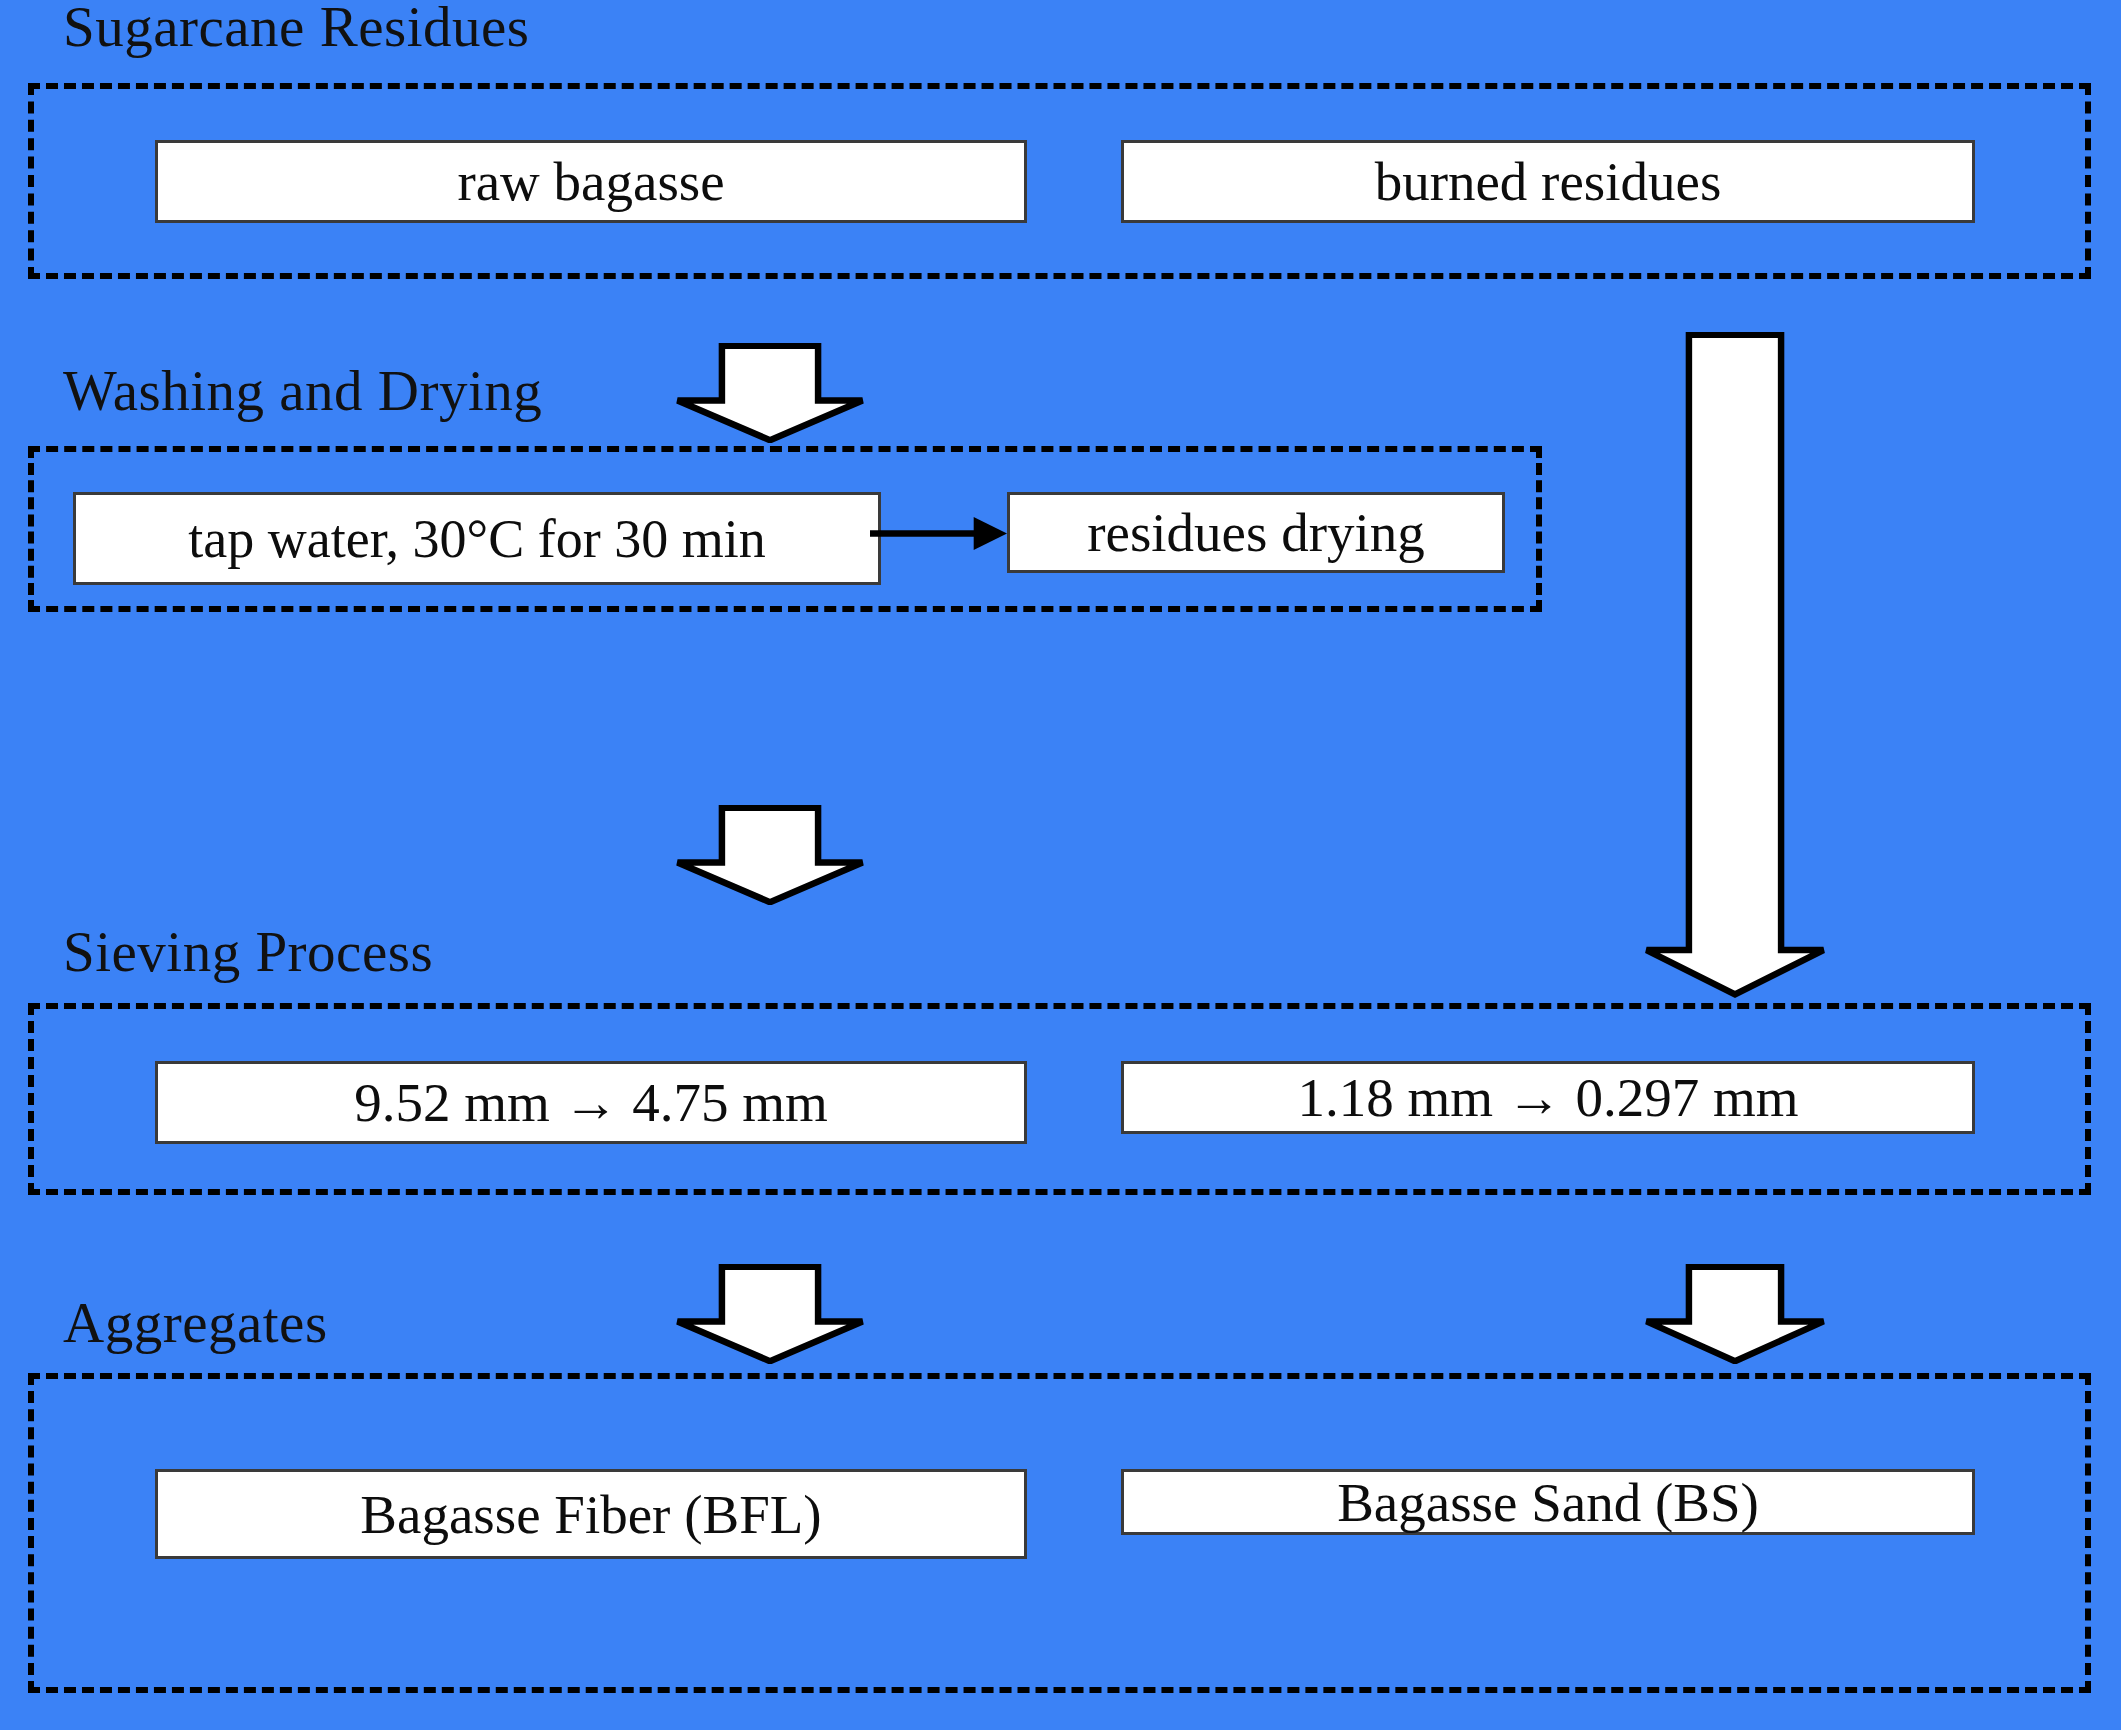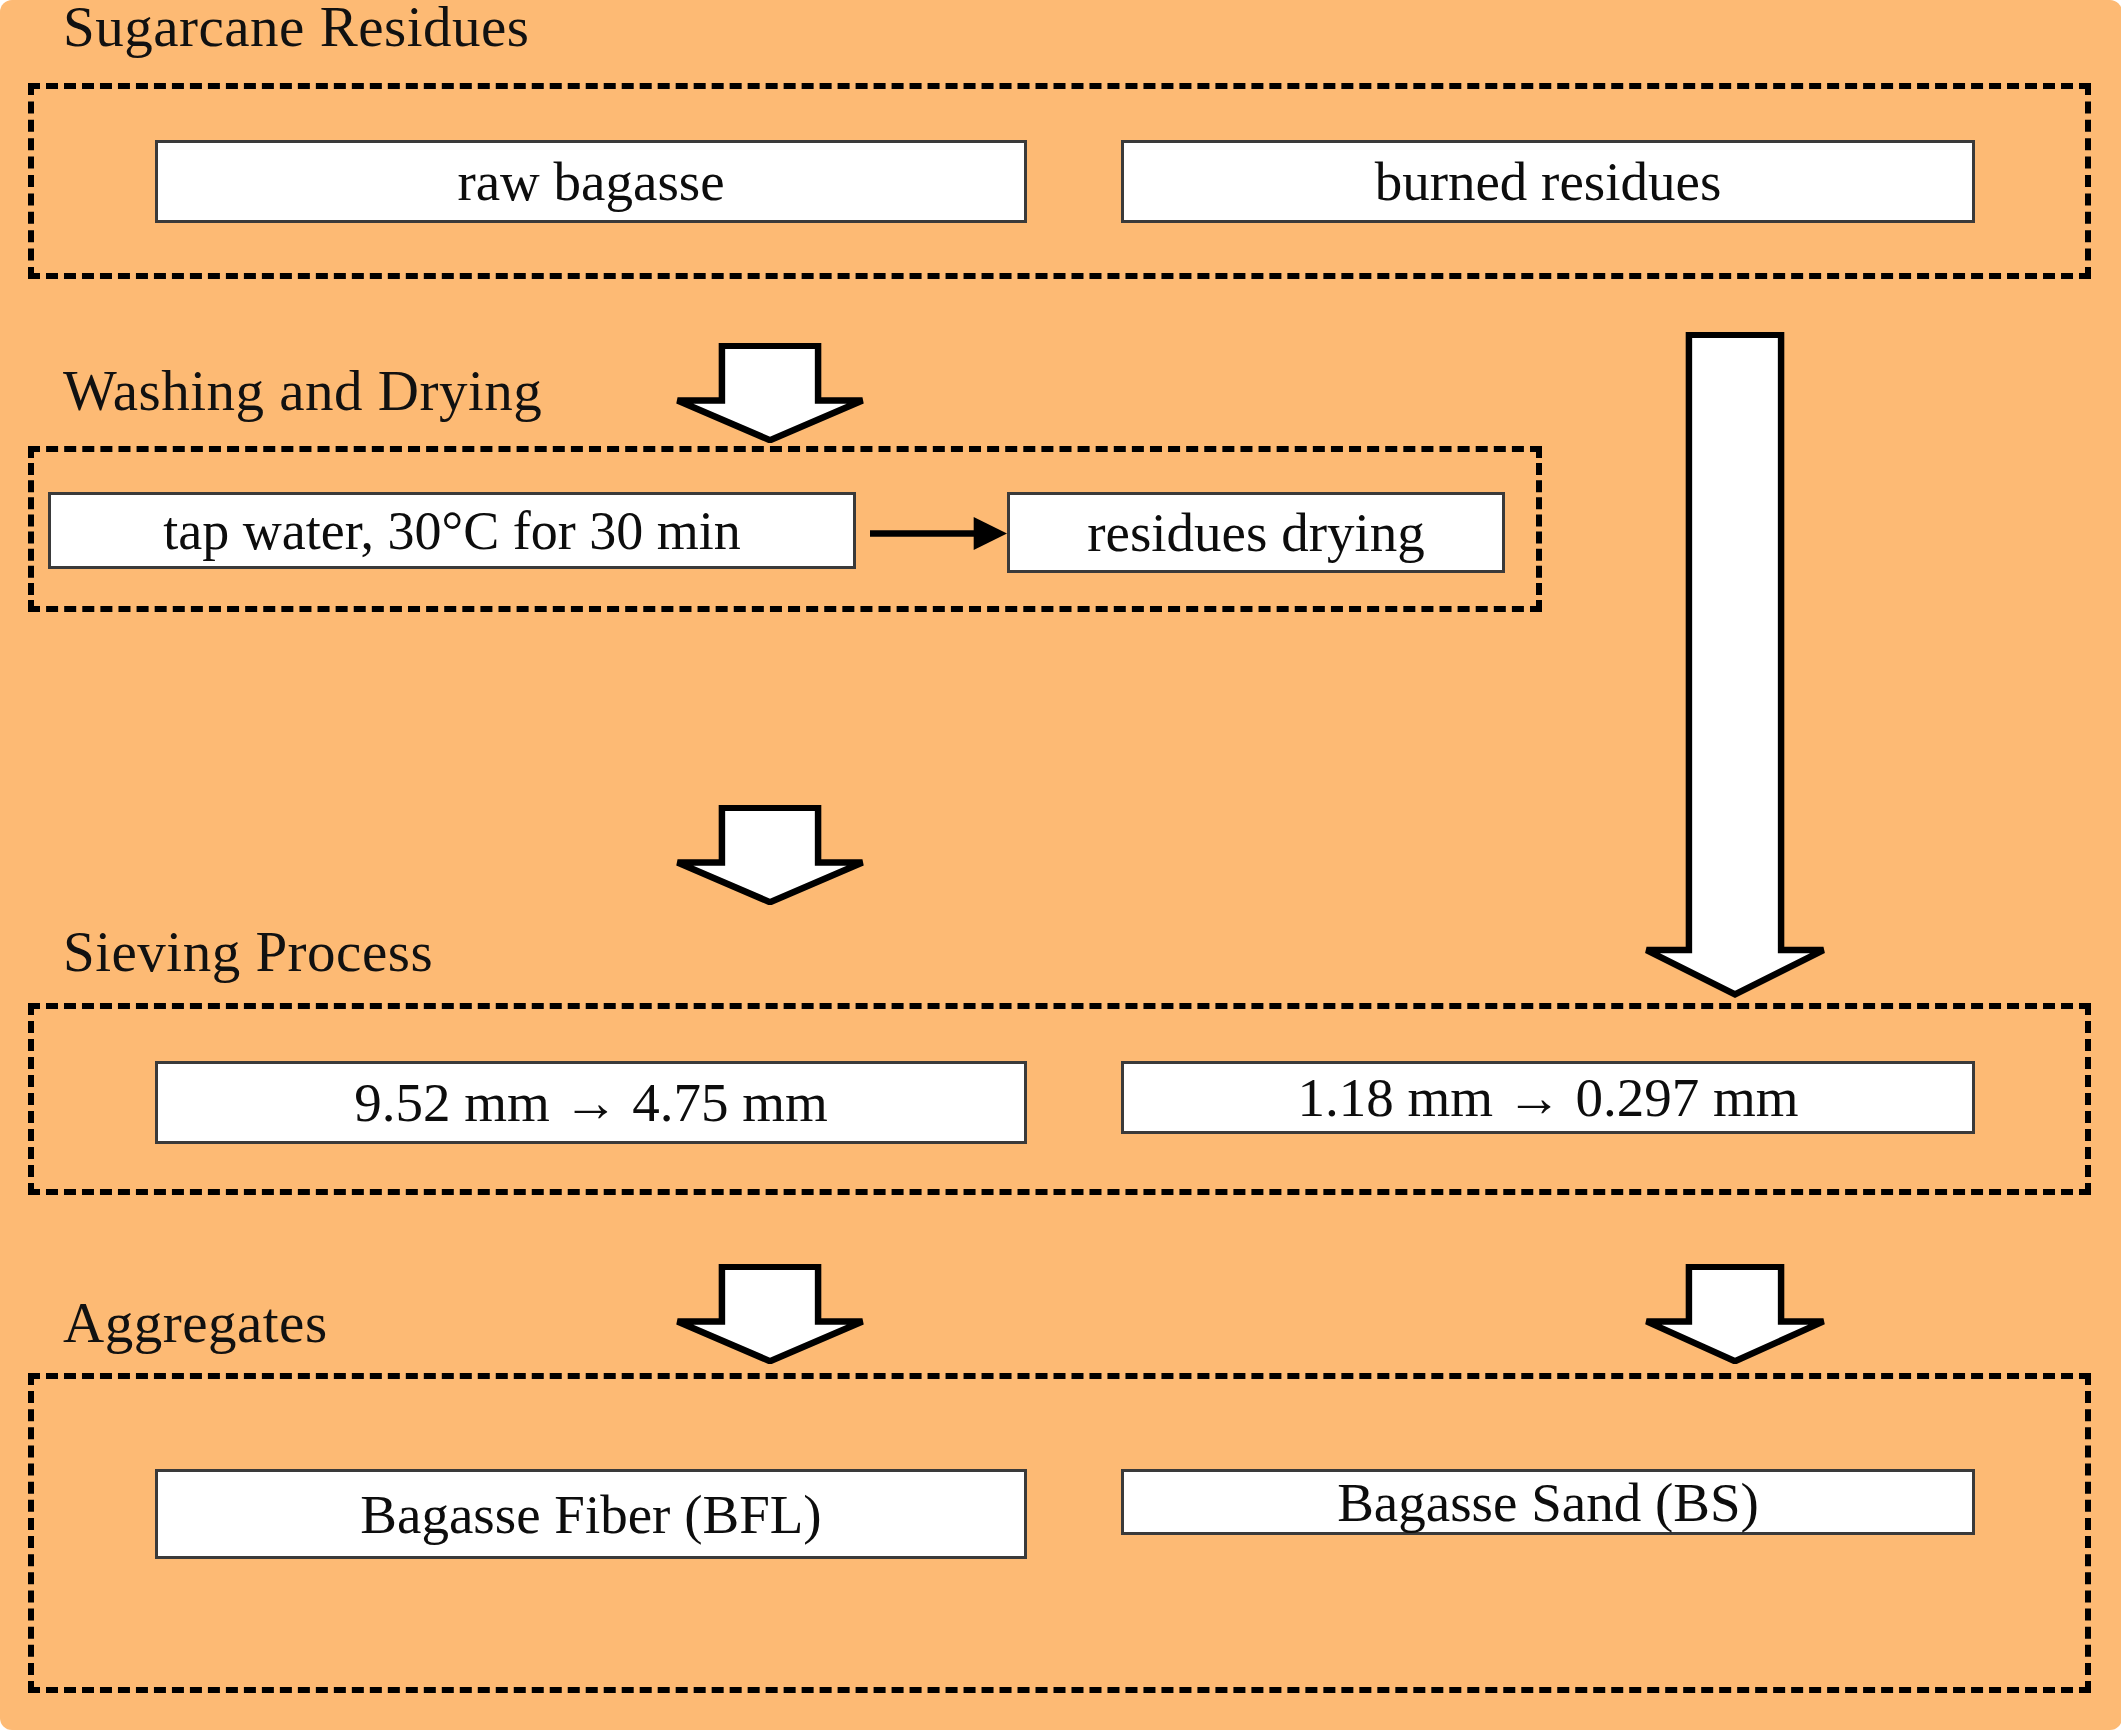--- a/index.html
+++ b/index.html
@@ -9,23 +9,22 @@
     background: #ffffff;
   }
   body {
     font-family: "Liberation Serif", "DejaVu Serif", serif;
     color: #000000;
   }
   #canvas {
     position: relative;
     width: 2122px;
     height: 1730px;
-    background: #fdba74;
+    background: #3b82f6;
     overflow: hidden;
-    border-radius: 12px;
   }
   
   .stage-label {
     position: absolute;
     font-size: 57px;
     line-height: 1;
     letter-spacing: 0.5px;
     white-space: nowrap;
     color: #111111;
   }
@@ -83,21 +82,21 @@
   <div class="block-arrow" style="left:1641px; top:332px; width:188px; height:666px;">
     <svg viewBox="0 0 204 722" preserveAspectRatio="none">
       <polygon points="52,3 152,3 152,670 198,670 102,718 6,670 52,670" fill="#ffffff" stroke="#000000" stroke-width="7" stroke-linejoin="miter"></polygon>
     </svg>
   </div>
 
   <div class="stage-label" style="left:63px; top:362px;">Washing and Drying</div>
 
   <div class="stage-box" style="left:28px; top:446px; width:1514px; height:166px;"></div>
 
-  <div class="item-box" style="left:48px; top:492px; width:808px; height:77px; font-size:54px;">tap water, 30°C for 30 min</div>
+  <div class="item-box" style="left:73px; top:492px; width:808px; height:93px; font-size:54px;">tap water, 30°C for 30 min</div>
 
   <div class="connector-arrow" style="left:870px; top:506px; width:137px; height:55px;">
     <svg viewBox="0 0 148 60" preserveAspectRatio="none">
       <line x1="0" y1="30" x2="118" y2="30" stroke="#000000" stroke-width="7"></line>
       <polygon points="112,12 148,30 112,48" fill="#000000"></polygon>
     </svg>
   </div>
 
   <div class="item-box" style="left:1007px; top:492px; width:498px; height:81px;">residues drying</div>
 

